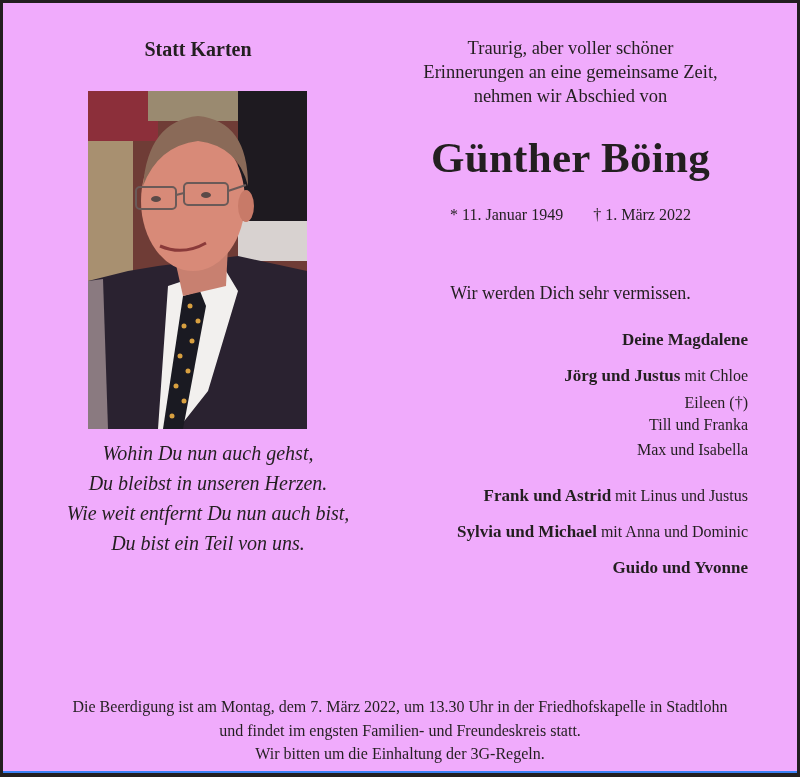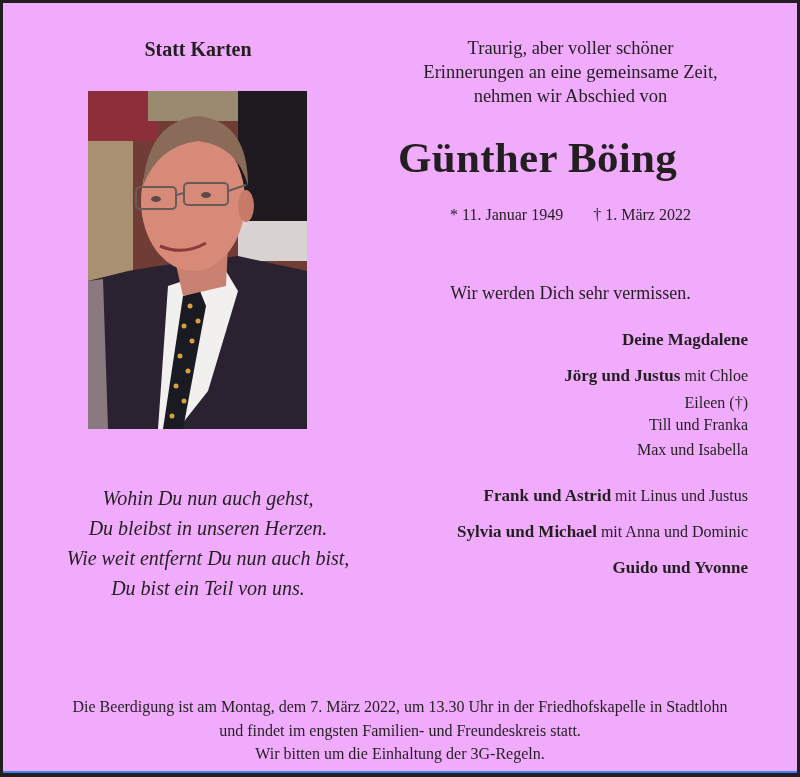--- a/index.html
+++ b/index.html
@@ -12,24 +12,24 @@
     .abs { position: absolute; }
 
     .statt { left: 0; width: 390px; top: 35px; font-size: 20px; font-weight: bold; text-align: center; }
 
     .photo {
       left: 85px; top: 88px; width: 219px; height: 338px; overflow: hidden;
       background: linear-gradient(180deg, #7a3a30 0%, #8a5a4a 20%, #6a4a40 45%, #2a2028 65%, #231a24 100%);
     }
     .photo svg { display: block; }
 
-    .verse { left: 30px; width: 350px; top: 480px; font-size: 20px; font-style: italic; text-align: center; line-height: 30px; }
+    .verse { left: 30px; width: 350px; top: 435px; font-size: 20px; font-style: italic; text-align: center; line-height: 30px; }
 
     .intro { left: 395px; width: 345px; top: 33px; font-size: 18.5px; text-align: center; line-height: 24px; }
-    .name { left: 395px; width: 345px; top: 130px; font-size: 43px; font-weight: bold; text-align: left; letter-spacing: 0.3px; }
+    .name { left: 395px; width: 345px; top: 130px; font-size: 43px; font-weight: bold; text-align: center; letter-spacing: 0.3px; }
     .dates { left: 395px; width: 345px; top: 203px; font-size: 16px; text-align: center; }
     .dates span + span { margin-left: 30px; }
     .miss { left: 395px; width: 345px; top: 280px; font-size: 18px; text-align: center; }
 
     .family { left: 390px; width: 355px; text-align: right; font-size: 16px; }
     .family .b { font-weight: bold; font-size: 17px; }
     .f1 { top: 327px; }
     .f2 { top: 363px; }
     .f3 { top: 389px; line-height: 22px; }
     .f4 { top: 483px; }

